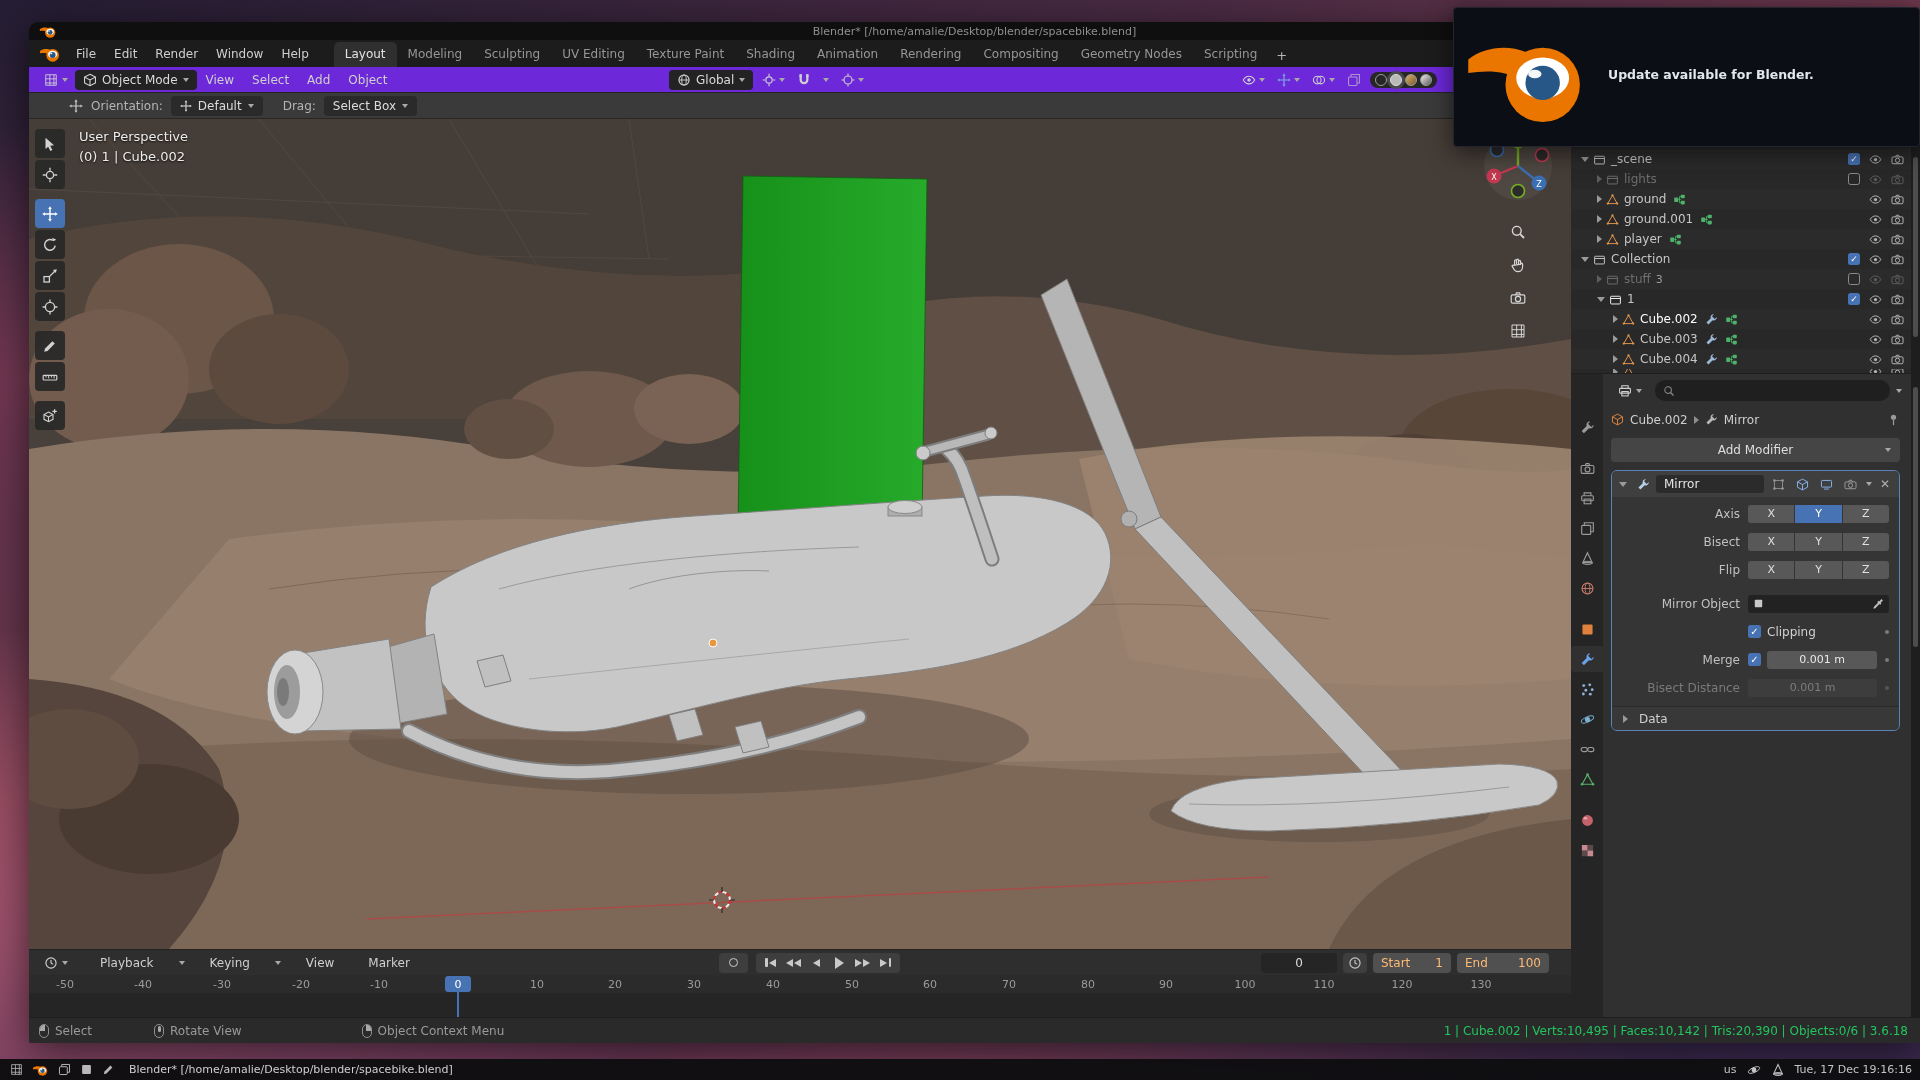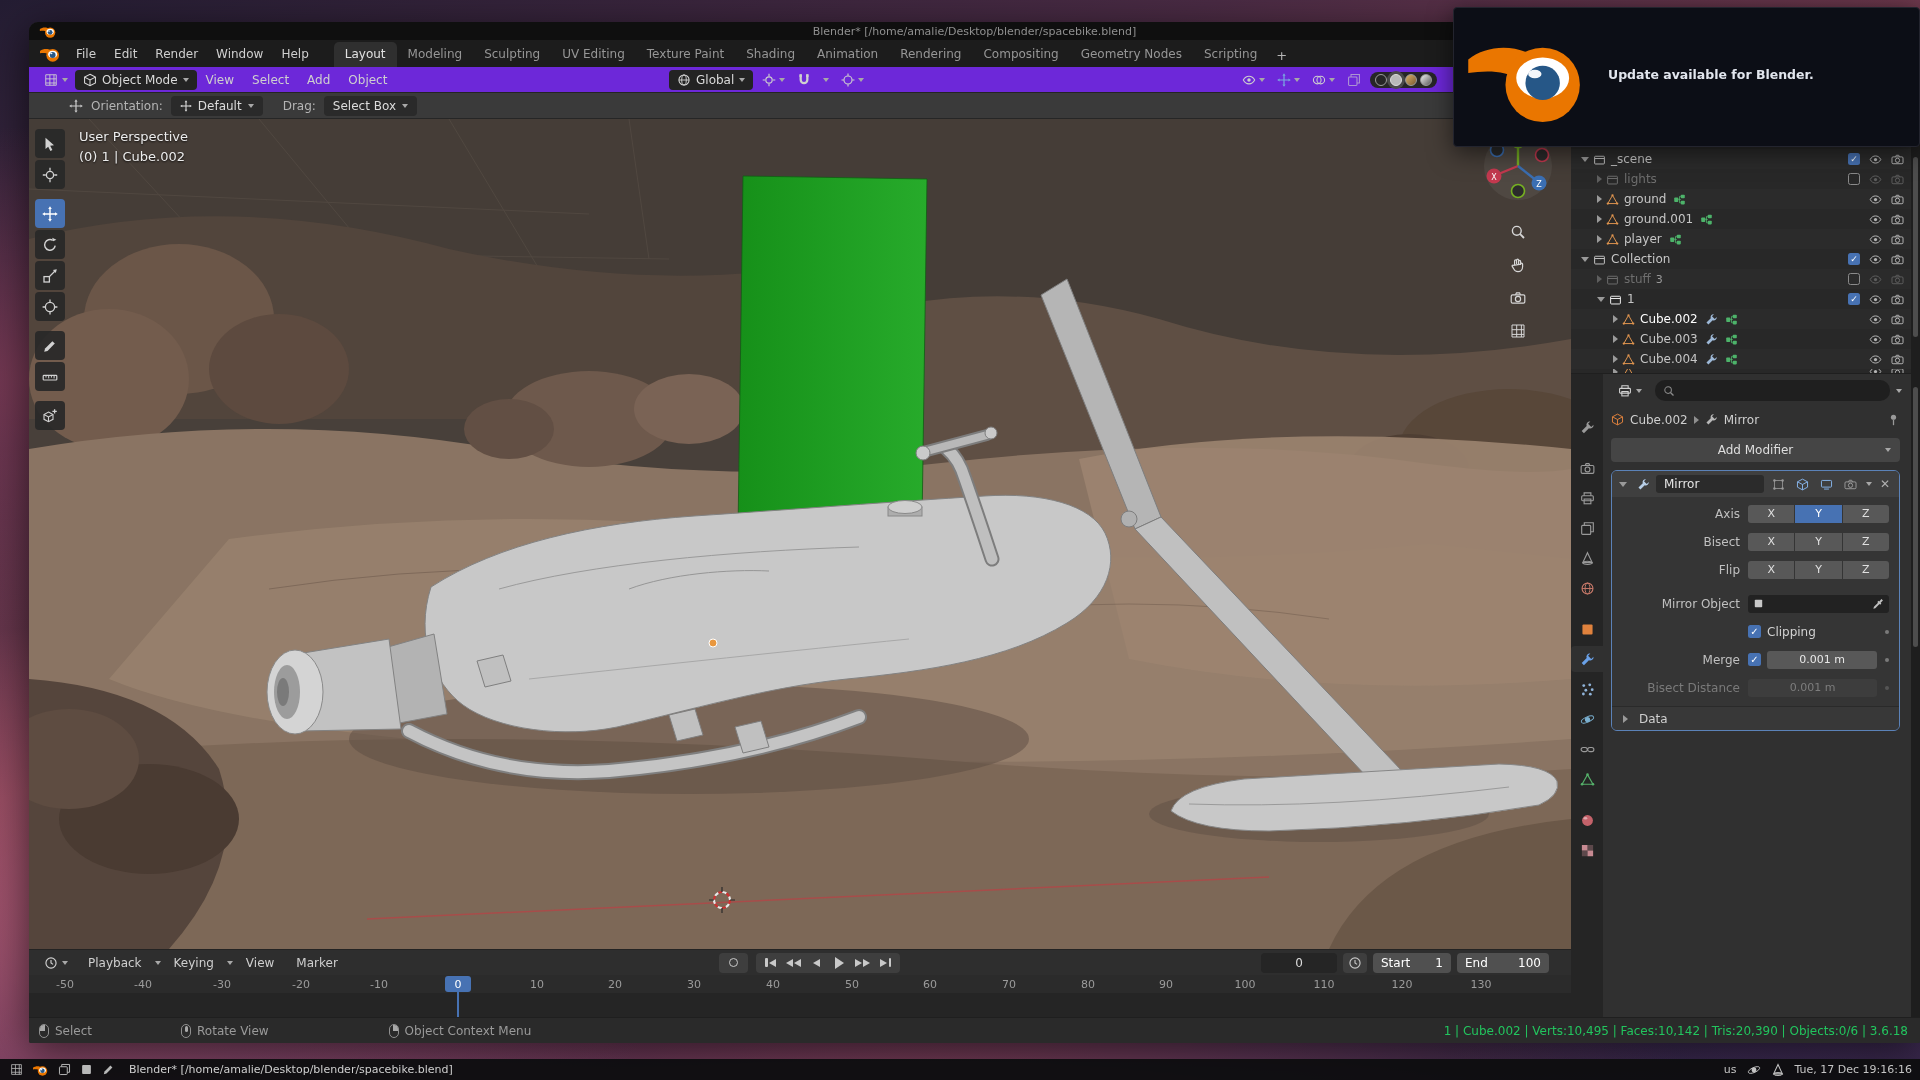--- a/index.html
+++ b/index.html
@@ -157,37 +157,37 @@
   .pcheck { width:13px; height:13px; border-radius:2.5px; background:#4772b3; color:#fff;
     font-size:10px; line-height:13px; text-align:center; flex:none; }
   .clabel { color:#d2d2d2; }
   .decor { width:4px; height:4px; border-radius:50%; background:#7a7a7a; flex:none; margin-left:2px; }
   .decor.dim { background:#555; }
   .subpanel { height:24px; background:#383838; border-top:1px solid #2a2a2a; display:flex;
     align-items:center; gap:7px; padding-left:11px; color:#cfcfcf; }
 
   
   .tl-header { height:26px; background:#2e2e2e; border-top:1px solid #232323;
-    display:flex; align-items:center; padding:0 8px; gap:4px; flex:none; position:relative; }
+    display:flex; align-items:center; padding:0 8px; gap:16px; flex:none; position:relative; }
   .tl-center { position:absolute; left:690px; display:flex; align-items:center; gap:8px; }
   .tgroup { background:#3e3e3e; border-radius:4px; display:flex; align-items:center;
     height:20px; padding:0 3px; }
   .tbtn { width:23px; height:18px; display:flex; align-items:center; justify-content:center; gap:1.5px; }
   .t-l { width:0; height:0; border-top:4.5px solid transparent; border-bottom:4.5px solid transparent;
     border-right:7px solid #c9c9c9; }
   .t-r { width:0; height:0; border-top:4.5px solid transparent; border-bottom:4.5px solid transparent;
     border-left:7px solid #c9c9c9; }
   .t-r.big { border-top-width:6px; border-bottom-width:6px; border-left-width:9px; }
   .t-bar { width:2.5px; height:9px; background:#c9c9c9; border-radius:1px; }
   .reccircle { width:9px; height:9px; border:1.5px solid #c9c9c9; border-radius:50%; }
   .tl-right { margin-left:auto; display:flex; align-items:center; gap:6px; padding-right:14px; }
   .framefield { width:76px; height:20px; background:#252525; border-radius:4px; color:#dcdcdc;
     display:flex; align-items:center; justify-content:center; }
   .rangefield { height:20px; background:#505050; border-radius:4px; display:flex;
-    align-items:center; padding:0 8px; gap:10px; color:#ffffff; }
+    align-items:center; padding:0 8px; gap:10px; color:#fdba74; }
   .rangefield .rv { margin-left:auto; }
   .rf-start { width:78px; } .rf-end { width:92px; }
   .clockbtn { width:24px; height:20px; display:flex; align-items:center; justify-content:center;
     background:#3e3e3e; border-radius:4px; color:#c9c9c9; }
 
   .tl-ruler { height:42px; flex:none; position:relative; background:#2b2b2b; overflow:hidden; }
   .tl-ruler .channels { position:absolute; left:0; right:0; top:18px; bottom:0; background:#252525; }
   .tick { position:absolute; top:3px; transform:translateX(-50%); font-size:11px; color:#9b9b9b; }
   .playhead { position:absolute; left:428px; top:16px; bottom:0; width:2px; background:#4772b3; }
   .framebadge { position:absolute; left:416px; top:1px; width:26px; height:16px; background:#4772b3;
@@ -1257,21 +1257,21 @@
       </div>
     </div>
 
     <div class="statusbar">
       <span class="hint" style="margin-left:10px">
         <span class="mouse m-l">
             <i></i>
           </span>
         <span>Select</span>
       </span>
-      <span class="hint" style="margin-left:89px">
+      <span class="hint" style="margin-left:62px">
         <span class="mouse m-m">
             <i></i>
           </span>
         <span>Rotate View</span>
       </span>
       <span class="hint" style="margin-left:120px">
         <span class="mouse m-r">
             <i></i>
           </span>
         <span>Object Context Menu</span>

